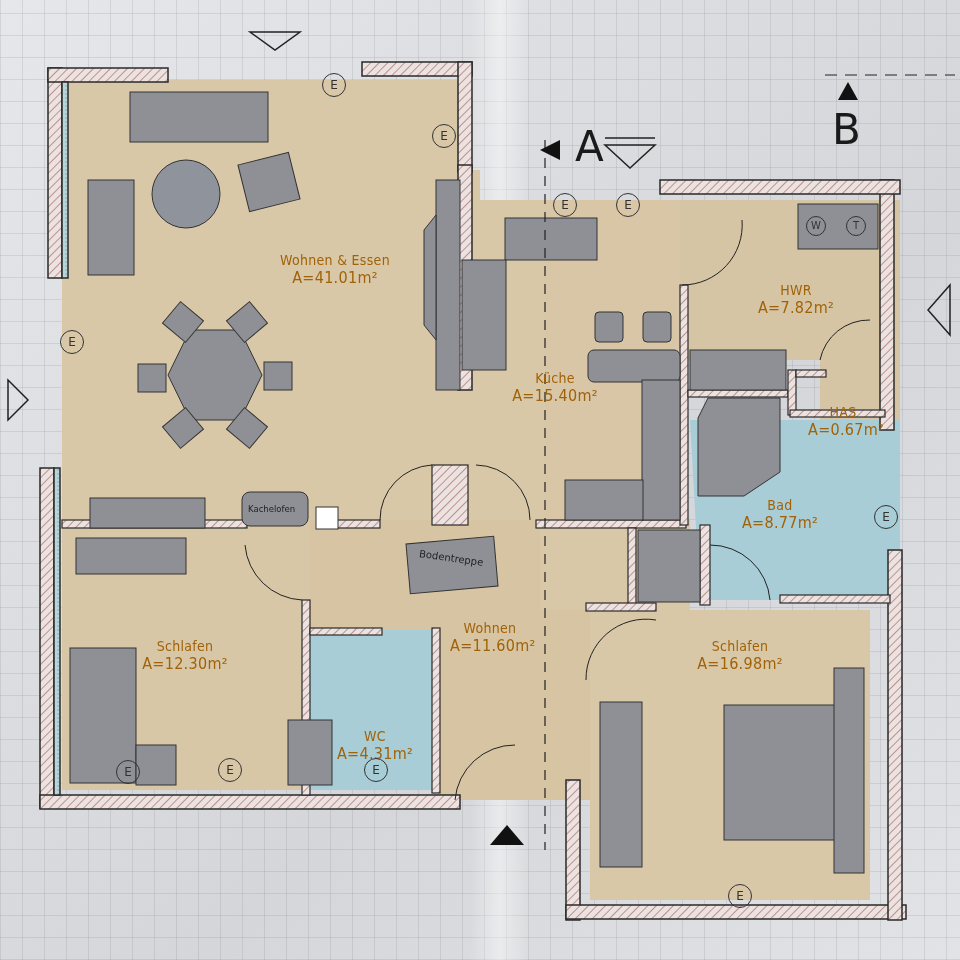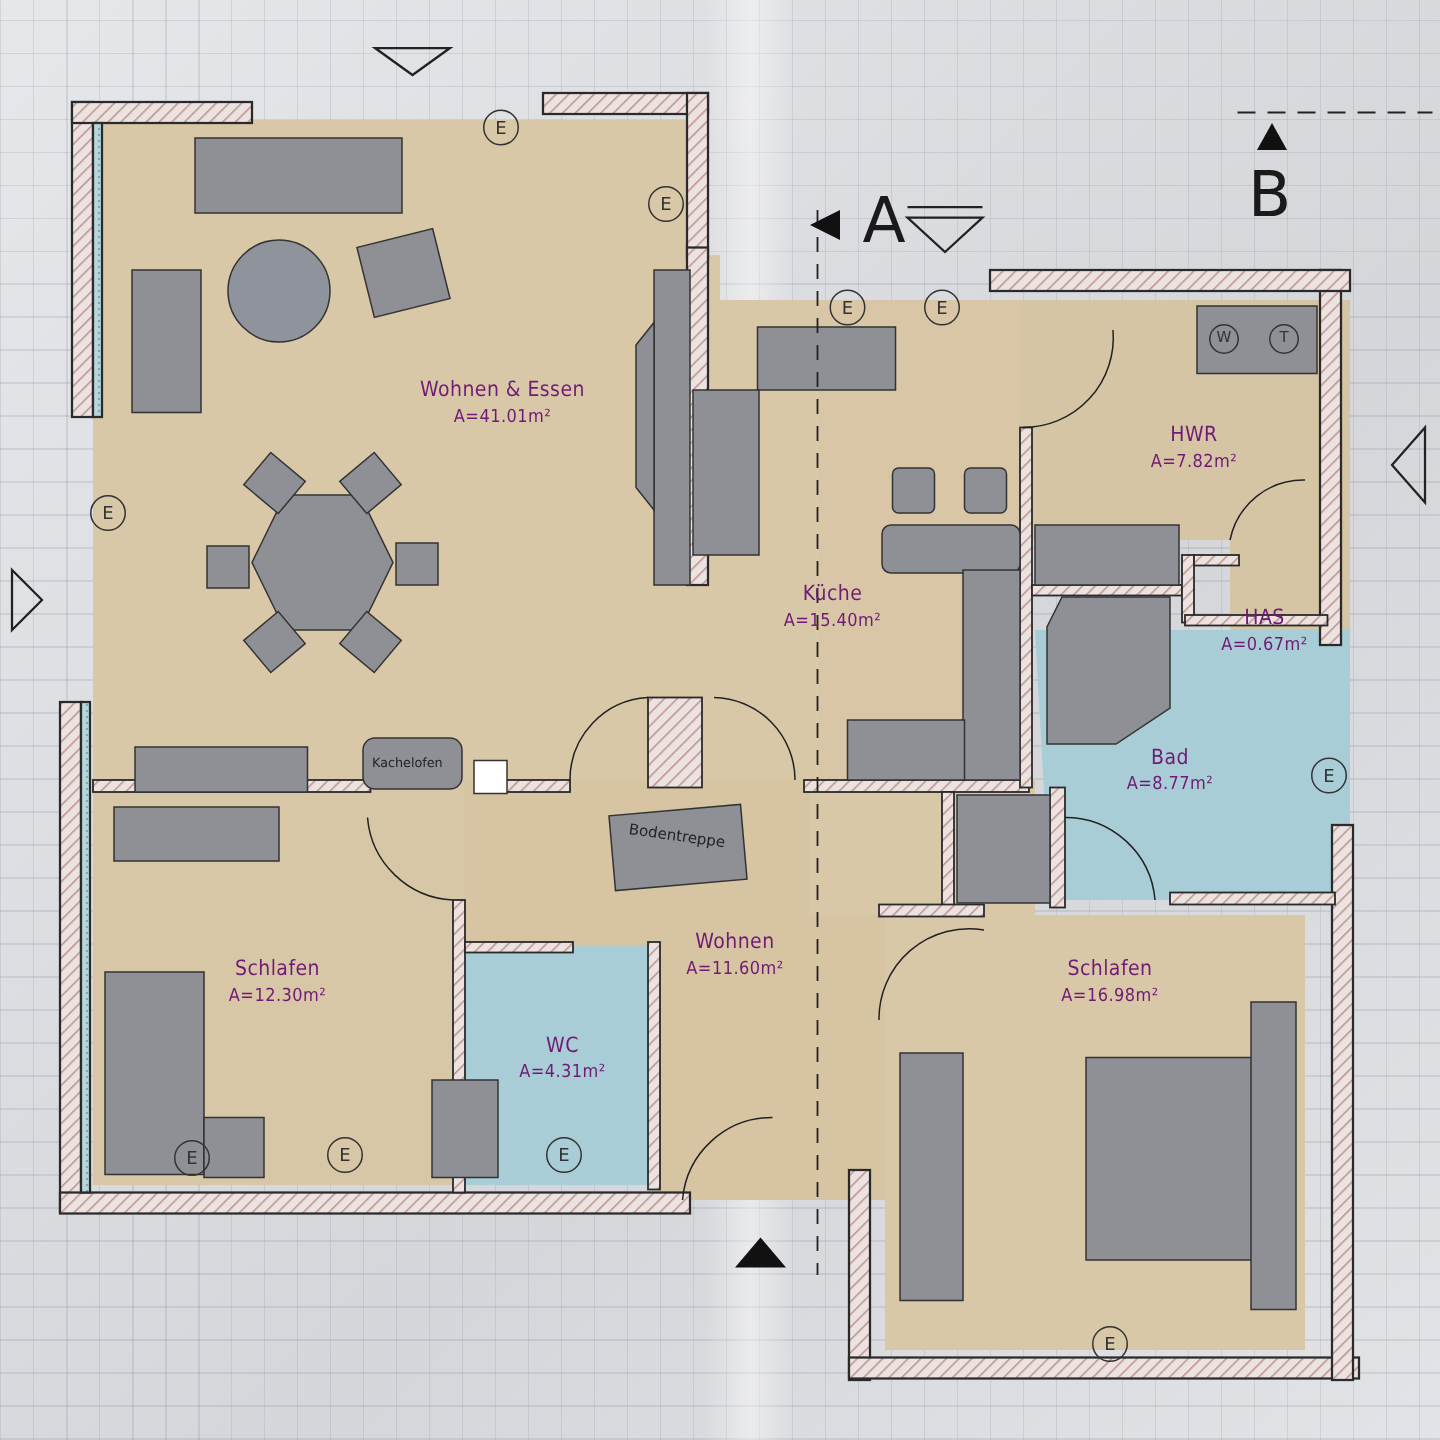--- a/index.html
+++ b/index.html
@@ -13,25 +13,25 @@
     position: absolute; inset: 0;
     background:
       repeating-linear-gradient(0deg, rgba(120,125,135,0.18) 0 1px, transparent 1px 22px),
       repeating-linear-gradient(90deg, rgba(120,125,135,0.18) 0 1px, transparent 1px 22px),
       linear-gradient(135deg, #e6e7ea, #d4d6da 60%, #e2e3e6);
   }
   .fold { position:absolute; left:470px; top:0; width:60px; height:960px;
     background: linear-gradient(90deg, rgba(255,255,255,0) , rgba(255,255,255,0.45), rgba(255,255,255,0)); }
   svg.plan { position: absolute; left: 0; top: 0; }
   .room-label {
-    position: absolute; text-align: center; color: #701a75;
+    position: absolute; text-align: center; color: #a16207;
     font-family: "DejaVu Sans Condensed", "DejaVu Sans", sans-serif;
     font-size: 14px; line-height: 17px; letter-spacing: 0.3px;
   }
-  .room-label .area { font-size: 12px; display:block; }
+  .room-label .area { font-size: 16px; display:block; }
   .tag {
     position: absolute; font-size: 8.5px; color: #222; transform-origin: left top;
     font-family: "DejaVu Sans", sans-serif;
   }
   .e-mark {
     position: absolute; width: 22px; height: 22px; border: 1px solid #333;
     border-radius: 50%; font-size: 12px; line-height: 22px; text-align: center; color:#333;
   }
   .section-letter {
     position: absolute; font-size: 42px; color: #1a1a1a; font-family: "DejaVu Sans", sans-serif;
@@ -165,41 +165,41 @@
   <polygon points="950,285 950,335 928,310" fill="none" stroke="#222" stroke-width="1.5"></polygon>
 </svg>
 
 <div class="section-letter" style="left:575px;top:122px;">A</div>
 <div class="section-letter" style="left:832px;top:105px;">B</div>
 
 <div class="room-label" style="left:250px;top:252px;width:170px;">
   <span>Wohnen &amp; Essen</span>
   <span class="area">A=41.01m²</span>
 </div>
-<div class="room-label" style="left:505px;top:388px;width:100px;">
+<div class="room-label" style="left:505px;top:370px;width:100px;">
   <span>Küche</span>
   <span class="area">A=15.40m²</span>
 </div>
 <div class="room-label" style="left:751px;top:282px;width:90px;">
   <span>HWR</span>
   <span class="area">A=7.82m²</span>
 </div>
 <div class="room-label" style="left:808px;top:372px;width:70px;margin-top:32px;">
   <span>HAS</span>
   <span class="area">A=0.67m²</span>
 </div>
 <div class="room-label" style="left:735px;top:497px;width:90px;text-align:center;">
   <span>Bad</span>
   <span class="area">A=8.77m²</span>
 </div>
 <div class="room-label" style="left:135px;top:638px;width:100px;">
   <span>Schlafen</span>
   <span class="area">A=12.30m²</span>
 </div>
-<div class="room-label" style="left:335px;top:689px;width:80px;">
+<div class="room-label" style="left:335px;top:728px;width:80px;">
   <span>WC</span>
   <span class="area">A=4.31m²</span>
 </div>
 <div class="room-label" style="left:450px;top:620px;width:80px;">
   <span>Wohnen</span>
   <span class="area">A=11.60m²</span>
 </div>
 <div class="room-label" style="left:685px;top:638px;width:110px;">
   <span>Schlafen</span>
   <span class="area">A=16.98m²</span>

